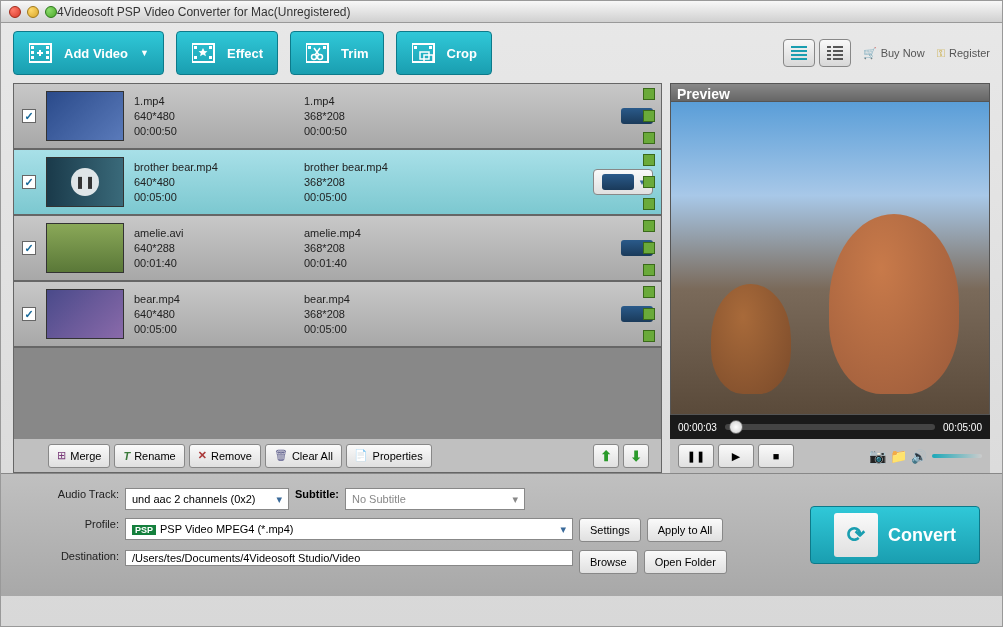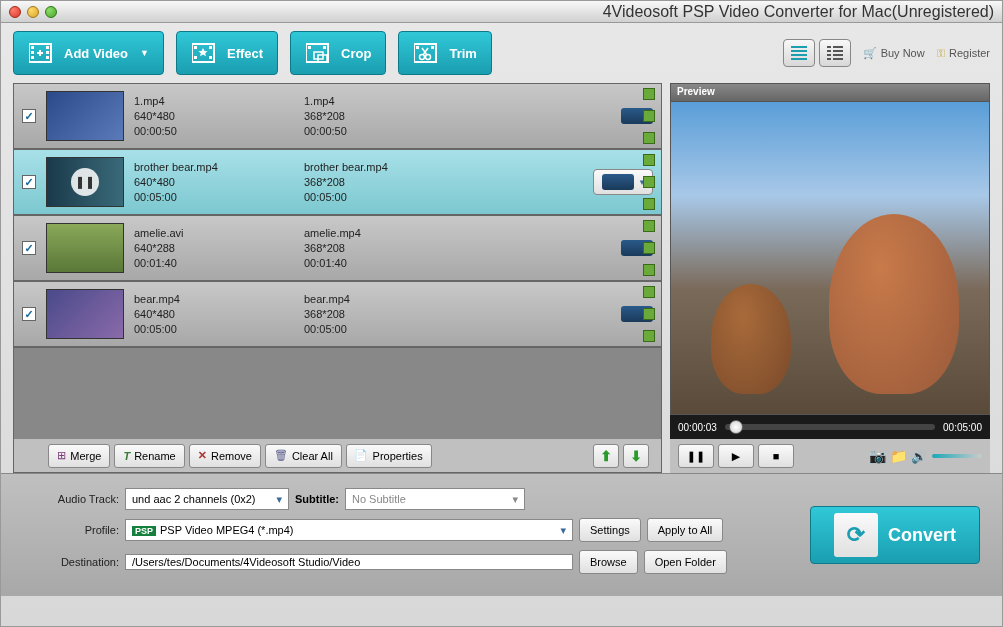--- a/index.html
+++ b/index.html
@@ -4,21 +4,21 @@
 <style>
 * { box-sizing: border-box; margin: 0; padding: 0; }
 body { font-family: "Lucida Grande", Arial, sans-serif; font-size: 11px; background: #e8e8e8; width: 1003px; height: 627px; overflow: hidden; }
 .window { width: 1003px; height: 627px; background: linear-gradient(#e8e8e8, #d8d8d8); border: 1px solid #999; }
 .titlebar { height: 22px; background: linear-gradient(#f8f8f8, #d0d0d0); display: flex; align-items: center; padding: 0 8px; border-bottom: 1px solid #999; }
 .traffic { display: flex; gap: 6px; }
 .tl { width: 12px; height: 12px; border-radius: 50%; }
 .tl.red { background: radial-gradient(circle at 30% 30%, #ff7b6b, #d83a2b); border: 1px solid #a02818; }
 .tl.yellow { background: radial-gradient(circle at 30% 30%, #ffd96b, #d8a62b); border: 1px solid #a07818; }
 .tl.green { background: radial-gradient(circle at 30% 30%, #8bdc6b, #4da82b); border: 1px solid #2a7818; }
-.title { flex: 1; text-align: right; font-size: 16px; color: #333; }
+.title { flex: 1; text-align: left; font-size: 12px; color: #333; }
 .toolbar { height: 60px; display: flex; align-items: center; padding: 8px 12px; gap: 12px; }
 .tbtn { height: 44px; background: linear-gradient(#30c8d8, #1a9eb0); border: 1px solid #0d7a8a; border-radius: 4px; display: flex; align-items: center; padding: 0 14px; color: white; font-weight: bold; font-size: 13px; cursor: pointer; gap: 8px; justify-content: center; }
 .tbtn .ticon { width: 28px; height: 28px; display: flex; align-items: center; justify-content: center; }
 .tbtn .dd { margin-left: 4px; font-size: 9px; }
 .spacer { flex: 1; }
 .viewbtns { display: flex; gap: 4px; }
 .vbtn { width: 32px; height: 28px; background: linear-gradient(#f8f8f8, #d8d8d8); border: 1px solid #888; border-radius: 4px; display: flex; align-items: center; justify-content: center; cursor: pointer; }
 .linkbtn { display: flex; align-items: center; gap: 4px; color: #555; cursor: pointer; font-size: 11px; }
 .content { display: flex; height: 390px; padding: 0 12px; gap: 8px; }
 .filelist { flex: 1; background: #888; border: 1px solid #666; display: flex; flex-direction: column; overflow: hidden; }
@@ -34,32 +34,32 @@
 .fileinfo { width: 160px; font-size: 11px; line-height: 15px; color: #222; }
 .outinfo { width: 160px; font-size: 11px; line-height: 15px; color: #222; }
 .devicon { width: 32px; height: 16px; background: linear-gradient(#2a5a8a, #1a3a5a); border-radius: 3px; }
 .devbtn { width: 60px; height: 26px; background: linear-gradient(#fafafa, #e0e0e0); border: 1px solid #888; border-radius: 4px; display: flex; align-items: center; justify-content: center; gap: 6px; cursor: pointer; }
 .sidebadges { position: absolute; right: 4px; top: 4px; bottom: 4px; width: 14px; display: flex; flex-direction: column; justify-content: space-between; }
 .badge { width: 12px; height: 12px; background: #6aaa3a; border: 1px solid #3a6a1a; }
 .listactions { height: 34px; background: #c0c0c0; border-top: 1px solid #888; display: flex; align-items: center; padding: 0 12px; gap: 4px; }
 .labtn { height: 24px; background: linear-gradient(#fafafa, #e0e0e0); border: 1px solid #888; border-radius: 3px; padding: 0 8px; display: flex; align-items: center; gap: 4px; font-size: 11px; cursor: pointer; }
 .arrowbtn { width: 26px; height: 24px; background: linear-gradient(#fafafa, #e0e0e0); border: 1px solid #888; border-radius: 3px; display: flex; align-items: center; justify-content: center; cursor: pointer; font-size: 14px; font-weight: bold; }
 .preview { width: 320px; display: flex; flex-direction: column; }
-.prevhdr { height: 18px; background: linear-gradient(#888, #666); color: white; font-size: 10px; padding: 2px 6px; font-weight: bold; border: 1px solid #555; border-bottom: none; }
+.prevhdr { height: 18px; background: linear-gradient(#888, #666); color: white; font-size: 14px; padding: 2px 6px; font-weight: bold; border: 1px solid #555; border-bottom: none; }
 .prevvideo { flex: 1; background: linear-gradient(180deg, #5a9ed8 0%, #a8c8e8 30%, #7a6a5a 60%, #5a4a3a 100%); border: 1px solid #555; position: relative; overflow: hidden; }
 .bear1 { position: absolute; right: 30px; bottom: 20px; width: 130px; height: 180px; background: radial-gradient(ellipse at 40% 30%, #c87a4a, #9a5a3a); border-radius: 50% 50% 40% 40%; }
 .bear2 { position: absolute; left: 40px; bottom: 20px; width: 80px; height: 110px; background: radial-gradient(ellipse at 40% 30%, #a86a3a, #7a4a2a); border-radius: 50% 50% 40% 40%; }
 .timebar { height: 24px; background: #1a1a1a; display: flex; align-items: center; padding: 0 8px; gap: 8px; color: white; font-size: 10px; }
 .progress { flex: 1; height: 6px; background: #444; border-radius: 3px; position: relative; }
 .phead { position: absolute; left: 4px; top: -4px; width: 14px; height: 14px; background: radial-gradient(#fff, #ccc); border-radius: 50%; border: 1px solid #666; }
 .prevctrls { height: 34px; background: #c0c0c0; display: flex; align-items: center; padding: 0 8px; gap: 4px; }
 .pcbtn { width: 36px; height: 24px; background: linear-gradient(#fafafa, #e0e0e0); border: 1px solid #888; border-radius: 3px; display: flex; align-items: center; justify-content: center; cursor: pointer; font-size: 11px; }
 .volslider { width: 50px; height: 4px; background: linear-gradient(90deg, #1aa8b8, #ccc); border-radius: 2px; }
 .bottom { padding: 14px 22px; background: linear-gradient(#c0c0c0, #a8a8a8); border-top: 1px solid #888; }
-.brow { display: flex; align-items: center; margin-bottom: 8px; gap: 6px; }
+.brow { display: flex; align-items: flex-start; margin-bottom: 8px; gap: 6px; }
 .blabel { width: 96px; text-align: right; font-size: 11px; color: #222; }
 .bselect { height: 22px; background: white; border: 1px solid #888; padding: 0 6px; font-size: 11px; display: flex; align-items: center; justify-content: space-between; cursor: pointer; }
 .btxt { height: 16px; background: white; border: 1px solid #888; padding: 0 6px; font-size: 11px; display: flex; align-items: center; }
 .bbtn { height: 24px; background: linear-gradient(#fafafa, #e0e0e0); border: 1px solid #888; border-radius: 3px; padding: 0 10px; font-size: 11px; cursor: pointer; display: flex; align-items: center; }
 .convert { width: 170px; height: 58px; background: linear-gradient(#30c8d8, #1a9eb0); border: 1px solid #0d7a8a; border-radius: 4px; display: flex; align-items: center; justify-content: center; color: white; font-weight: bold; font-size: 18px; cursor: pointer; gap: 10px; }
 .convert .cicon { width: 44px; height: 44px; background: linear-gradient(#fafafa, #e0e0e0); border-radius: 3px; display: flex; align-items: center; justify-content: center; color: #1a9eb0; font-size: 22px; }
 .filerows { flex: 1; overflow-y: auto; }
 </style>
 </head>
 <body>
@@ -103,38 +103,38 @@
           </svg>
       </span>
       <span>Effect</span>
     </div>
     <div class="tbtn">
       <span class="ticon">
         <svg width="26" height="22" viewBox="0 0 26 22">
             <rect x="0" y="2" width="22" height="18" fill="none" stroke="white" stroke-width="2"></rect>
             <rect x="2" y="4" width="3" height="3" fill="white"></rect>
             <rect x="17" y="4" width="3" height="3" fill="white"></rect>
-            <rect x="8" y="10" width="9" height="7" fill="none" stroke="white" stroke-width="1.5"></rect>
-            <rect x="12" y="13" width="9" height="7" fill="none" stroke="white" stroke-width="1.5"></rect>
+            <circle cx="8" cy="15" r="2.5" fill="none" stroke="white" stroke-width="1.5"></circle>
+            <circle cx="14" cy="15" r="2.5" fill="none" stroke="white" stroke-width="1.5"></circle>
+            <path d="M9 13l5-7M13 13l-5-7" stroke="white" stroke-width="1.5"></path>
           </svg>
       </span>
-      <span>Crop</span>
+      <span>Trim</span>
     </div>
     <div class="tbtn">
       <span class="ticon">
         <svg width="26" height="22" viewBox="0 0 26 22">
             <rect x="0" y="2" width="22" height="18" fill="none" stroke="white" stroke-width="2"></rect>
             <rect x="2" y="4" width="3" height="3" fill="white"></rect>
             <rect x="17" y="4" width="3" height="3" fill="white"></rect>
-            <circle cx="8" cy="15" r="2.5" fill="none" stroke="white" stroke-width="1.5"></circle>
-            <circle cx="14" cy="15" r="2.5" fill="none" stroke="white" stroke-width="1.5"></circle>
-            <path d="M9 13l5-7M13 13l-5-7" stroke="white" stroke-width="1.5"></path>
+            <rect x="8" y="10" width="9" height="7" fill="none" stroke="white" stroke-width="1.5"></rect>
+            <rect x="12" y="13" width="9" height="7" fill="none" stroke="white" stroke-width="1.5"></rect>
           </svg>
       </span>
-      <span>Trim</span>
+      <span>Crop</span>
     </div>
     <div class="spacer"></div>
     <div class="viewbtns">
       <div class="vbtn">
           <svg width="16" height="14">
             <path d="M0 1h16M0 5h16M0 9h16M0 13h16" stroke="#1a9eb0" stroke-width="2"></path>
           </svg>
         </div>
       <div class="vbtn">
           <svg width="16" height="14">

